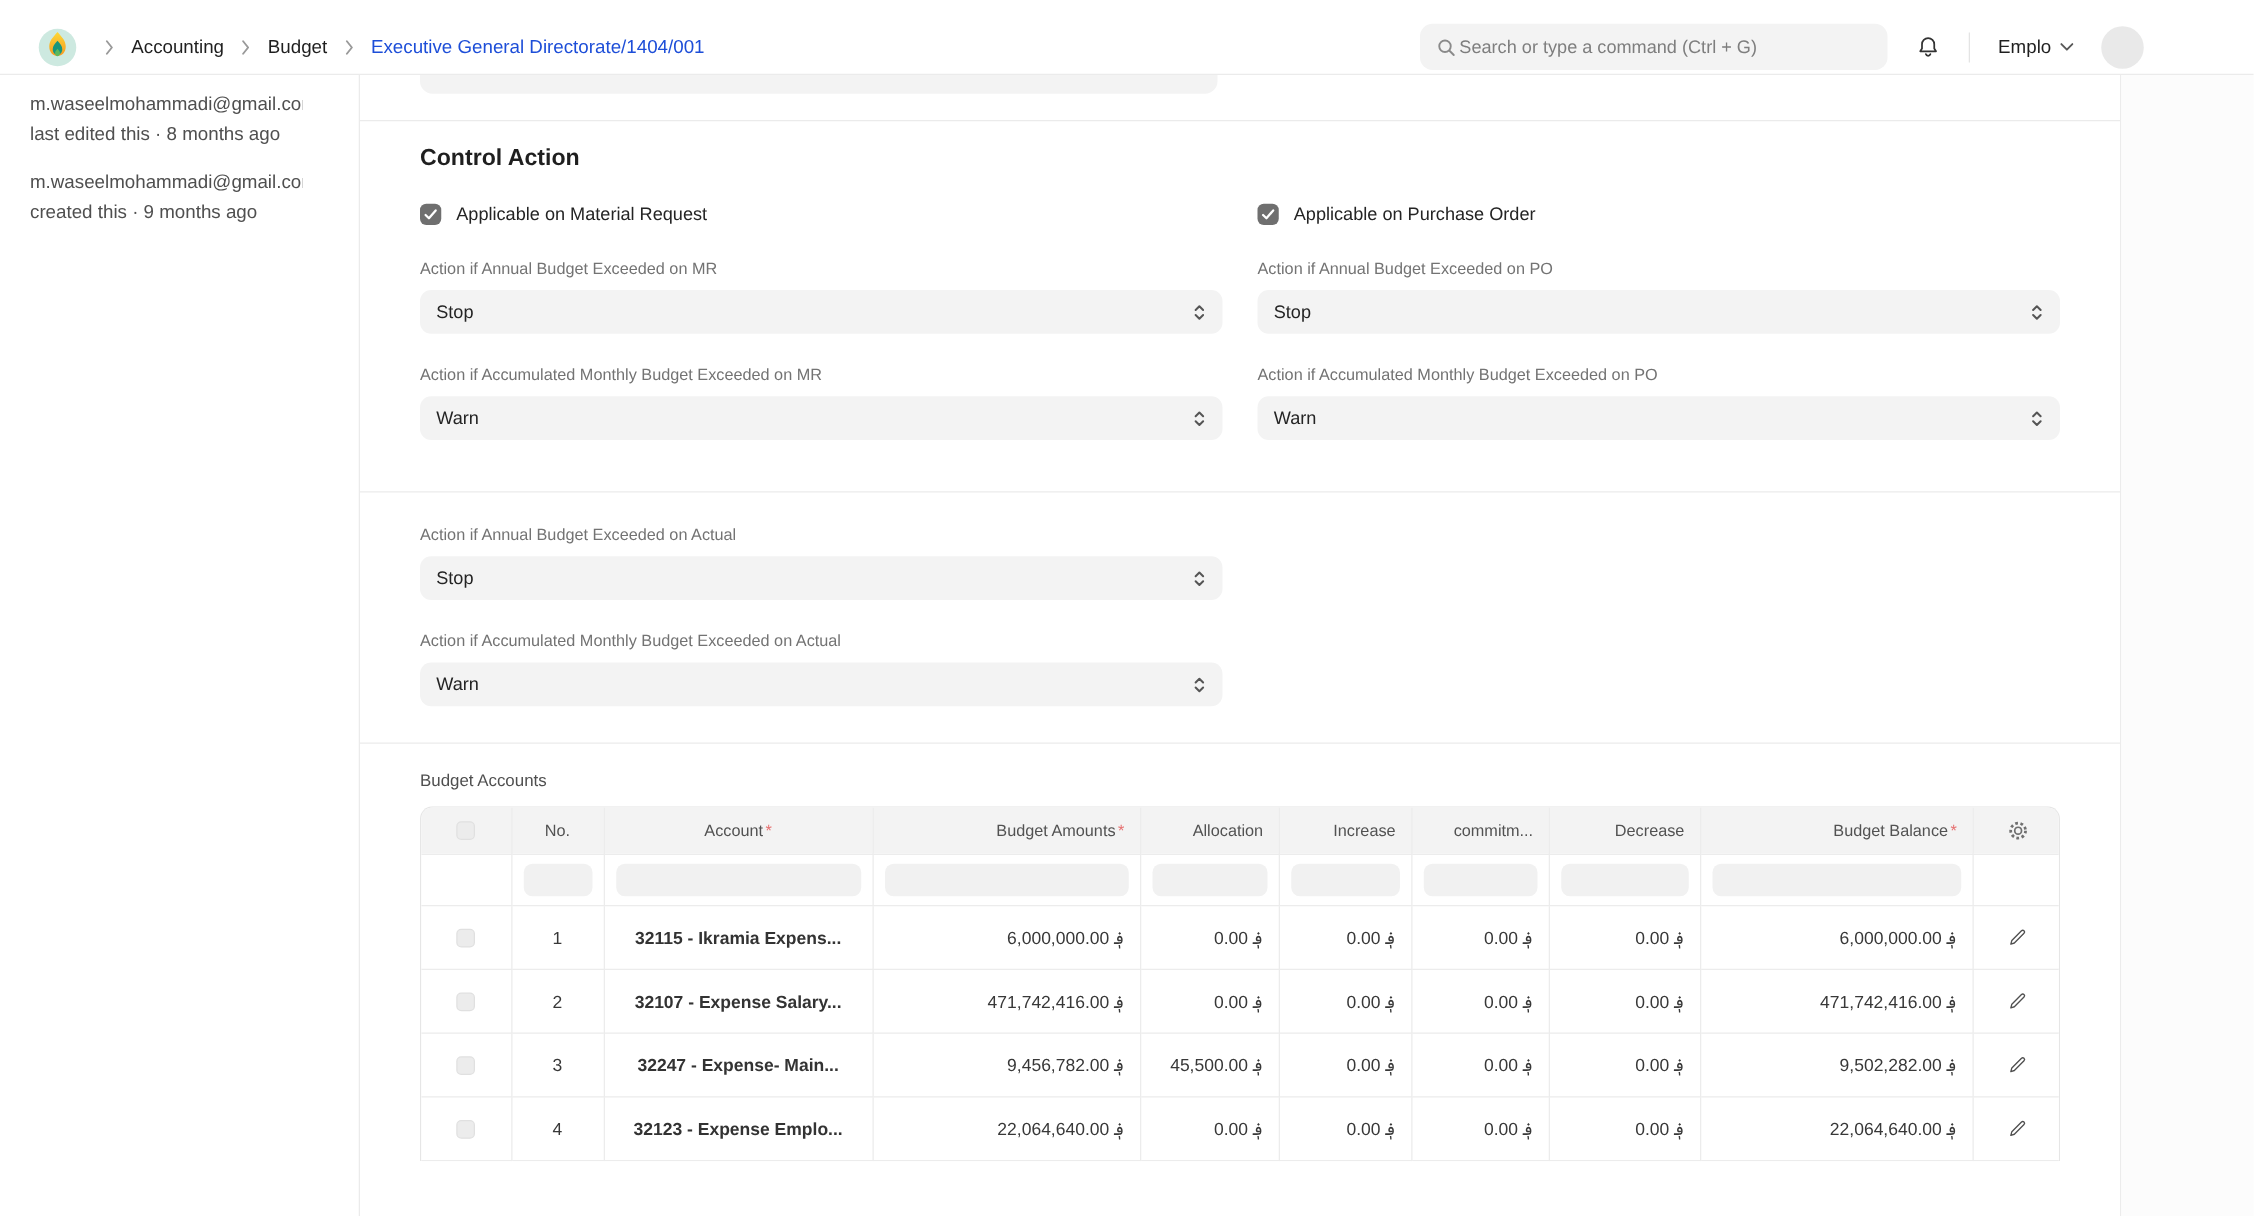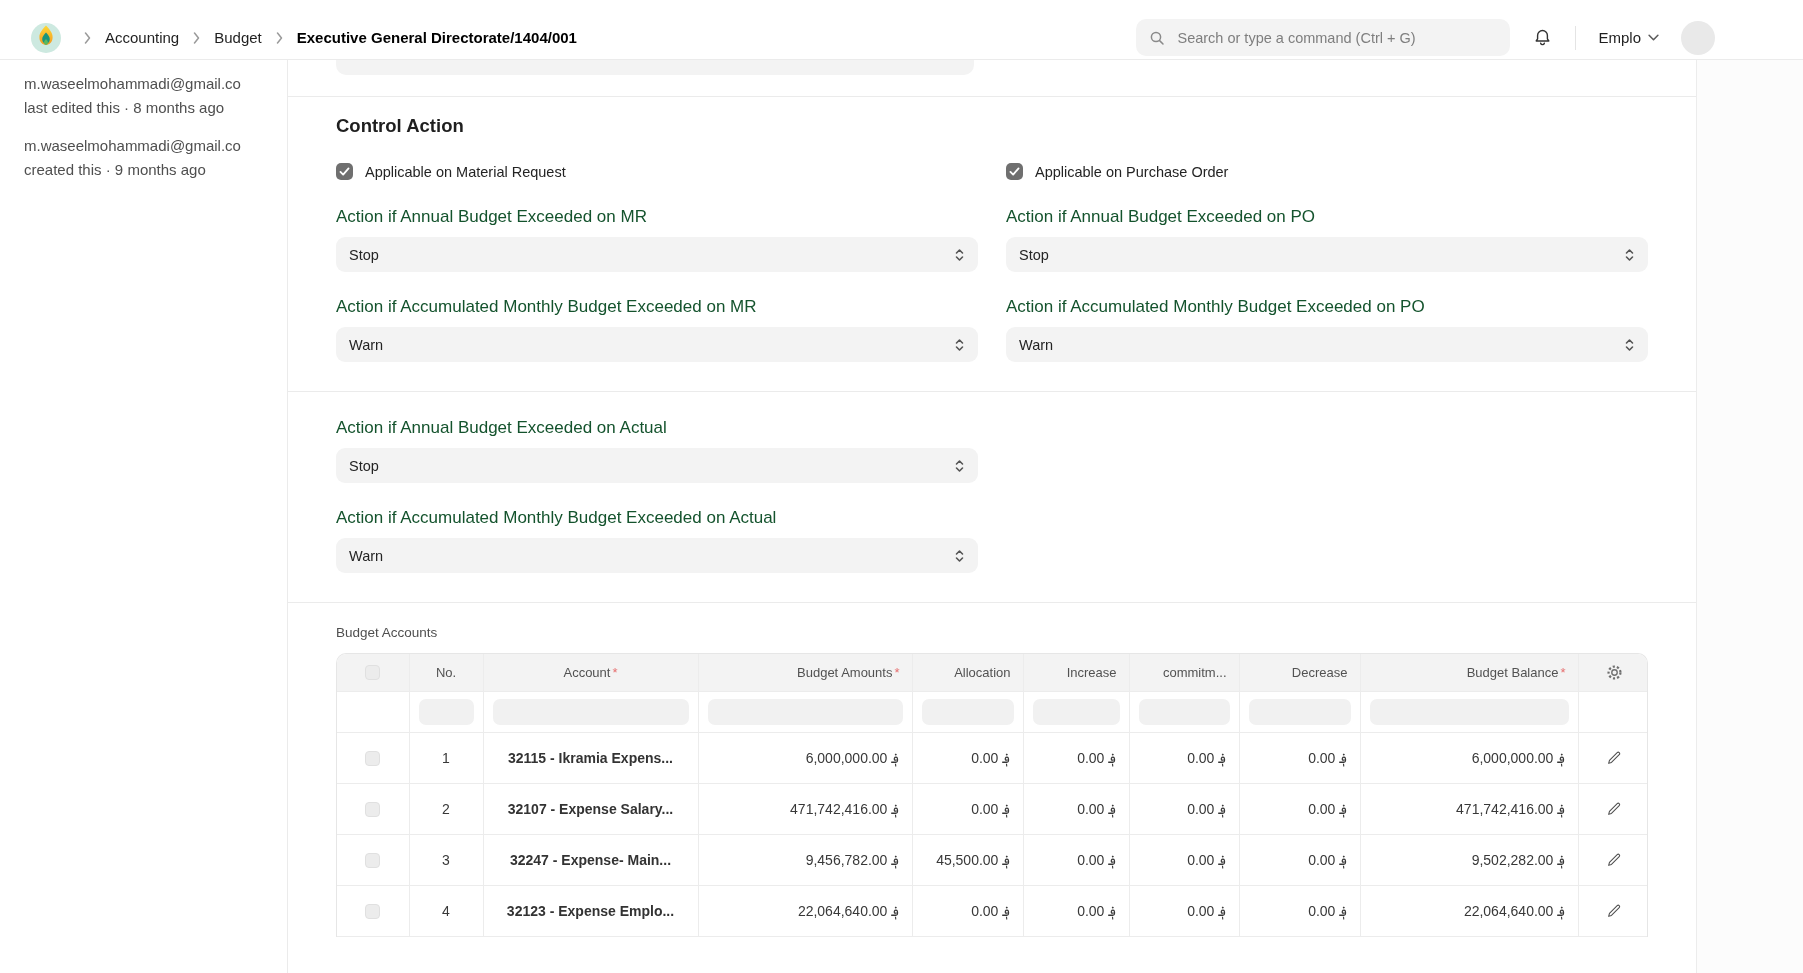--- a/index.html
+++ b/index.html
@@ -10,26 +10,26 @@
     font-family:"Liberation Sans", sans-serif;
   }
   
   .navbar{
     height:60px; display:flex; align-items:center;
     padding:16px 88px 0 30px; border-bottom:1px solid #ebebeb; background:#fff;
   }
   .logo{ width:32px; height:32px; flex:0 0 auto; cursor:pointer; }
   .breadcrumbs{ display:flex; align-items:center; gap:14px; margin-left:22px; font-size:15px; }
   .crumb{ color:#1f1f1f; font-weight:500; cursor:pointer; white-space:nowrap; }
-  .crumb.muted{ color:#000000; font-weight:700; cursor:default; }
+  .crumb.muted{ color:#1d4ed8; font-weight:400; cursor:default; }
   .crumb-sep{ display:flex; align-items:center; }
   .nav-right{ margin-left:auto; display:flex; align-items:center; gap:22px; }
   .search{
     width:374px; height:37px; background:#f3f3f3; border-radius:10px;
-    display:flex; align-items:center; gap:10px; padding:0 13px;
+    display:flex; align-items:center; padding:0 13px;
   }
   .search input{
     border:none; outline:none; background:transparent; width:100%;
     font-size:14.5px; color:#3a3a3a; font-family:"Liberation Sans", sans-serif;
   }
   .search input::placeholder{ color:#7e7e7e; }
   .icon-btn{ background:none; border:none; padding:0; cursor:pointer; display:flex; align-items:center; justify-content:center; }
   .nav-divider{ width:1px; height:24px; background:#e4e4e4; }
   .help{ display:flex; align-items:center; gap:7px; font-size:15px; color:#1f1f1f; cursor:pointer; }
   .avatar{ width:34px; height:34px; border-radius:50%; background:#e9e9e9; cursor:pointer; }
@@ -40,31 +40,31 @@
     border-right:1px solid #ebebeb; font-size:15px; color:#4f4f4f; line-height:24px;
   }
   .sidebar .entry{ margin-bottom:14px; width:218px; }
   .sidebar .email{ display:block; white-space:nowrap; overflow:hidden; }
   .main{ width:1409px; flex:0 0 auto; border-right:1px solid #ececec; overflow:hidden; background:#fff; }
   .gutter{ flex:1; background:#fcfcfc; }
   
   .section{ padding:0 48px; border-bottom:1px solid #ebebeb; }
   .section.partial{ height:37px; }
   .cutoff-select{ width:638px; height:15px; background:#f3f3f3; border-radius:0 0 10px 10px; }
-  .section.control{ padding-top:18px; padding-bottom:4px; }
+  .section.control{ padding-top:18px; padding-bottom:16px; }
   .section-title{ font-size:18.5px; font-weight:700; color:#1f1f1f; margin:0 0 26px 0; }
   .grid2{ display:grid; grid-template-columns:1fr 1fr; column-gap:28px; }
   .checkbox-row{ display:flex; align-items:center; gap:12px; margin-bottom:27px; cursor:pointer; }
   .checkbox{
     width:17px; height:17px; border-radius:5px; background:#6f6f6f;
     display:flex; align-items:center; justify-content:center; flex:0 0 auto;
   }
   .checkbox-label{ font-size:14.5px; font-weight:500; color:#242424; }
   .field{ margin-bottom:25px; }
-  .field-label{ font-size:17px; color:#14532d; margin-bottom:10px; }
+  .field-label{ font-size:13px; color:#737373; margin-bottom:10px; }
   .select{
     height:35px; background:#f3f3f3; border-radius:9px; cursor:pointer;
     display:flex; align-items:center; justify-content:space-between;
     padding:0 13px; font-size:14.5px; color:#242424;
   }
   .section.booking{ padding-top:26px; padding-bottom:4px; }
   
   .section.accounts{ padding-top:22px; border-bottom:none; }
   .accounts-label{ font-size:13.5px; color:#4f4f4f; margin-bottom:13px; }
   .grid-table-wrap{ border:1px solid #e6e6e6; border-bottom:none; border-radius:10px 10px 0 0; overflow:hidden; }

